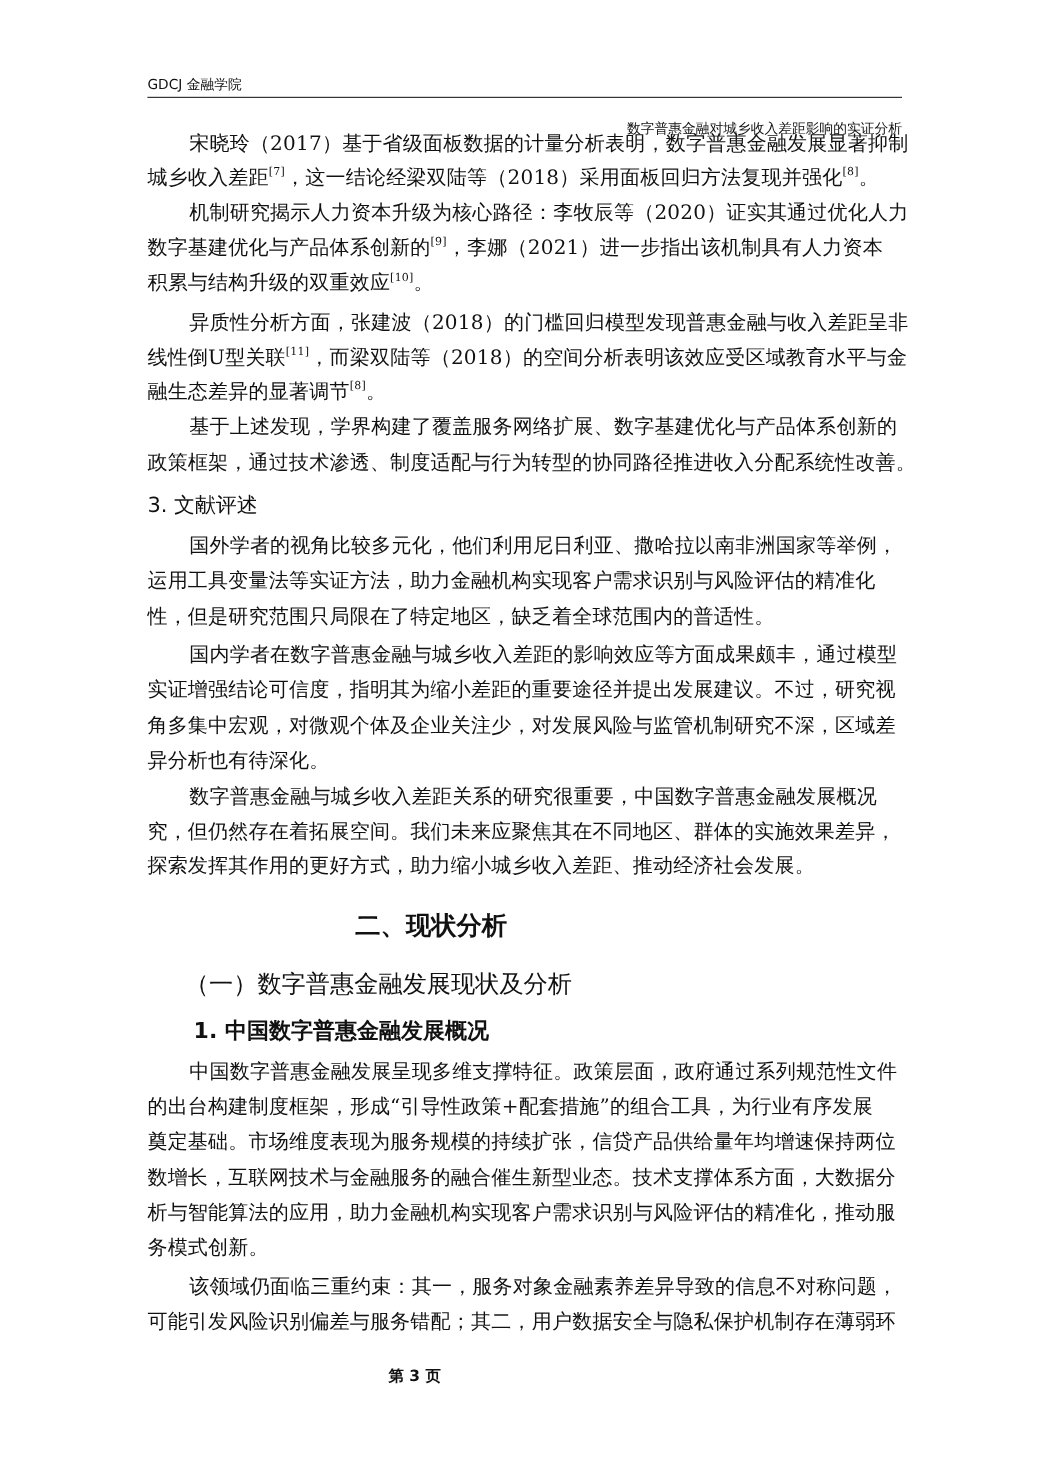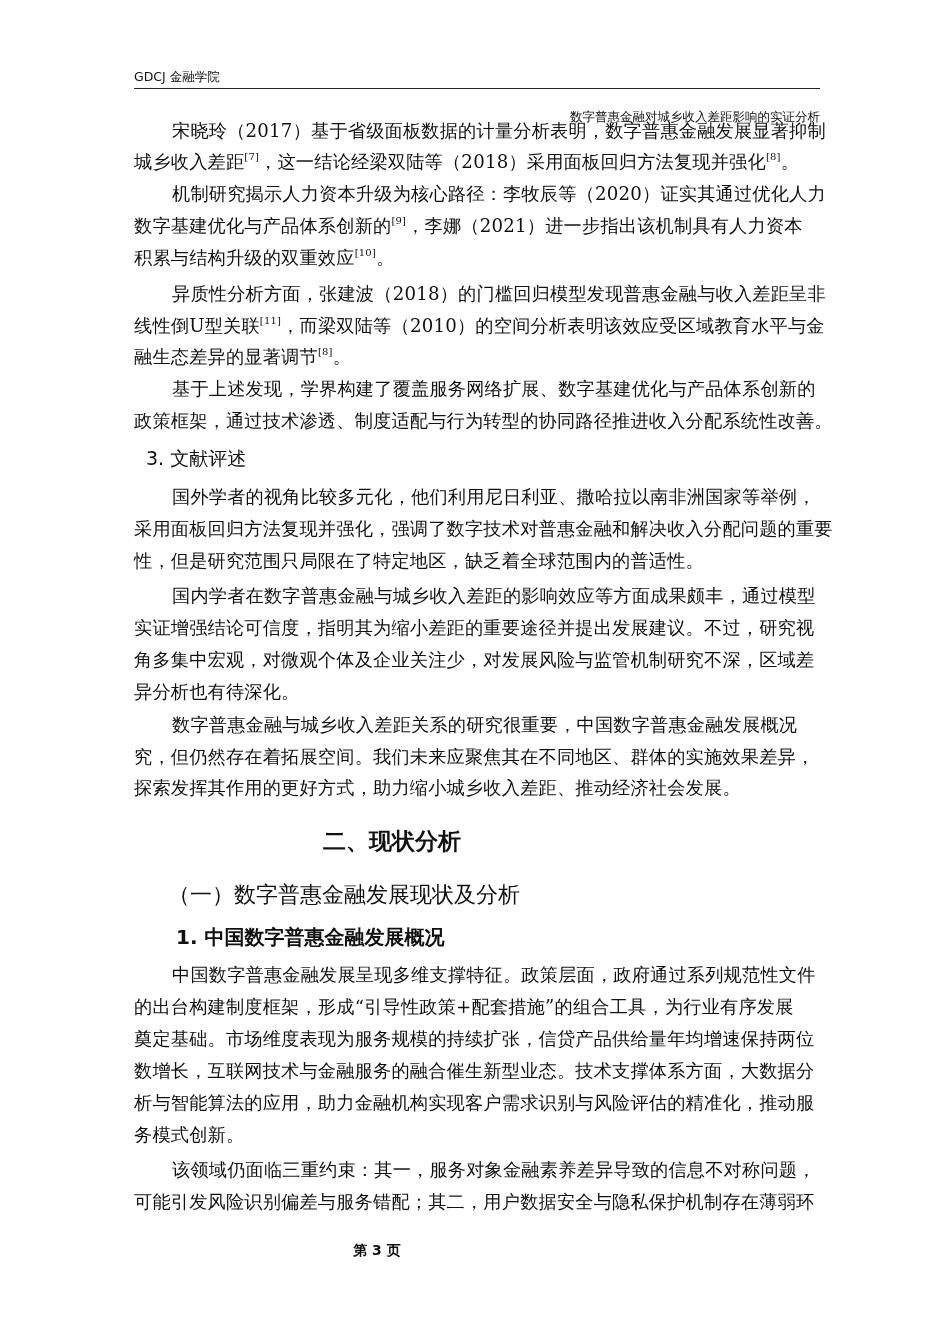--- a/index.html
+++ b/index.html
@@ -8,21 +8,21 @@
   .header { position: absolute; left: 134px; top: 66px; width: 686px; height: 22px;
             border-bottom: 1.5px solid #222; font-family: "DejaVu Sans", "Liberation Sans", sans-serif;
             font-size: 12.5px; transform-origin: left top; }
   .header .left { position: absolute; left: 0; top: 3px; letter-spacing: 0; }
   .header .right { position: absolute; right: 0; top: 3px; margin-top: 40px; }
   .line { position: absolute; left: 134px; width: 718px; font-size: 18.2px; white-space: nowrap;
           line-height: 24px; letter-spacing: 0.2px; }
   .indent { left: 172px; }
   sup { font-size: 10px; line-height: 0; vertical-align: 8px; }
   .h3 { position: absolute; left: 134px; font-family: "DejaVu Sans", "Liberation Sans", sans-serif;
-        font-size: 19px; white-space: nowrap; margin-left: 12px; }
+        font-size: 19px; white-space: nowrap; }
   .h1 { position: absolute; left: 0; width: 784px; text-align: center; top: 826px;
         font-family: "DejaVu Sans", "Liberation Sans", sans-serif; font-weight: bold; font-size: 23px; }
   .h2 { position: absolute; left: 168px; top: 880px; font-family: "DejaVu Sans", "Liberation Sans", sans-serif;
         font-size: 22px; white-space: nowrap; }
   .h4 { position: absolute; left: 176px; top: 924px; font-family: "DejaVu Sans", "Liberation Sans", sans-serif;
         font-size: 20px; white-space: nowrap; font-weight: bold; }
   .footer { position: absolute; left: 0; width: 754px; top: 1242px; text-align: center;
             font-family: "DejaVu Sans", "Liberation Sans", sans-serif; font-weight: bold; font-size: 14px; }
 </style>
 </head>
@@ -34,30 +34,30 @@
 </div>
 
 <div class="line indent" style="top:119px">宋晓玲（2017）基于省级面板数据的计量分析表明，数字普惠金融发展显著抑制</div>
 <div class="line" style="top:150px"><span>城乡收入差距</span><sup>[7]</sup><span>，这一结论经梁双陆等（2018）采用面板回归方法复现并强化</span><sup>[8]</sup><span>。</span></div>
 
 <div class="line indent" style="top:182px">机制研究揭示人力资本升级为核心路径：李牧辰等（2020）证实其通过优化人力</div>
 <div class="line" style="top:214px"><span>数字基建优化与产品体系创新的</span><sup>[9]</sup><span>，李娜（2021）进一步指出该机制具有人力资本</span></div>
 <div class="line" style="top:246px"><span>积累与结构升级的双重效应</span><sup>[10]</sup><span>。</span></div>
 
 <div class="line indent" style="top:282px">异质性分析方面，张建波（2018）的门槛回归模型发现普惠金融与收入差距呈非</div>
-<div class="line" style="top:314px"><span>线性倒U型关联</span><sup>[11]</sup><span>，而梁双陆等（2010）的空间分析表明该效应受区域教育水平与金</span></div>
+<div class="line" style="top:314px"><span>线性倒U型关联</span><sup>[11]</sup><span>，而梁双陆等（2018）的空间分析表明该效应受区域教育水平与金</span></div>
 <div class="line" style="top:345px"><span>融生态差异的显著调节</span><sup>[8]</sup><span>。</span></div>
 
 <div class="line indent" style="top:377px">基于上述发现，学界构建了覆盖服务网络扩展、数字基建优化与产品体系创新的</div>
 <div class="line" style="top:409px">政策框架，通过技术渗透、制度适配与行为转型的协同路径推进收入分配系统性改善。</div>
 
 <div class="h3" style="top:446px">3. 文献评述</div>
 
 <div class="line indent" style="top:485px">国外学者的视角比较多元化，他们利用尼日利亚、撒哈拉以南非洲国家等举例，</div>
-<div class="line" style="top:517px">采用面板回归方法复现并强化，强调了数字技术对普惠金融和解决收入分配问题的重要</div>
+<div class="line" style="top:517px">运用工具变量法等实证方法，助力金融机构实现客户需求识别与风险评估的精准化</div>
 <div class="line" style="top:549px">性，但是研究范围只局限在了特定地区，缺乏着全球范围内的普适性。</div>
 
 <div class="line indent" style="top:584px">国内学者在数字普惠金融与城乡收入差距的影响效应等方面成果颇丰，通过模型</div>
 <div class="line" style="top:616px">实证增强结论可信度，指明其为缩小差距的重要途径并提出发展建议。不过，研究视</div>
 <div class="line" style="top:648px">角多集中宏观，对微观个体及企业关注少，对发展风险与监管机制研究不深，区域差</div>
 <div class="line" style="top:680px">异分析也有待深化。</div>
 
 <div class="line indent" style="top:713px">数字普惠金融与城乡收入差距关系的研究很重要，中国数字普惠金融发展概况</div>
 <div class="line" style="top:745px">究，但仍然存在着拓展空间。我们未来应聚焦其在不同地区、群体的实施效果差异，</div>
 <div class="line" style="top:776px">探索发挥其作用的更好方式，助力缩小城乡收入差距、推动经济社会发展。</div>

